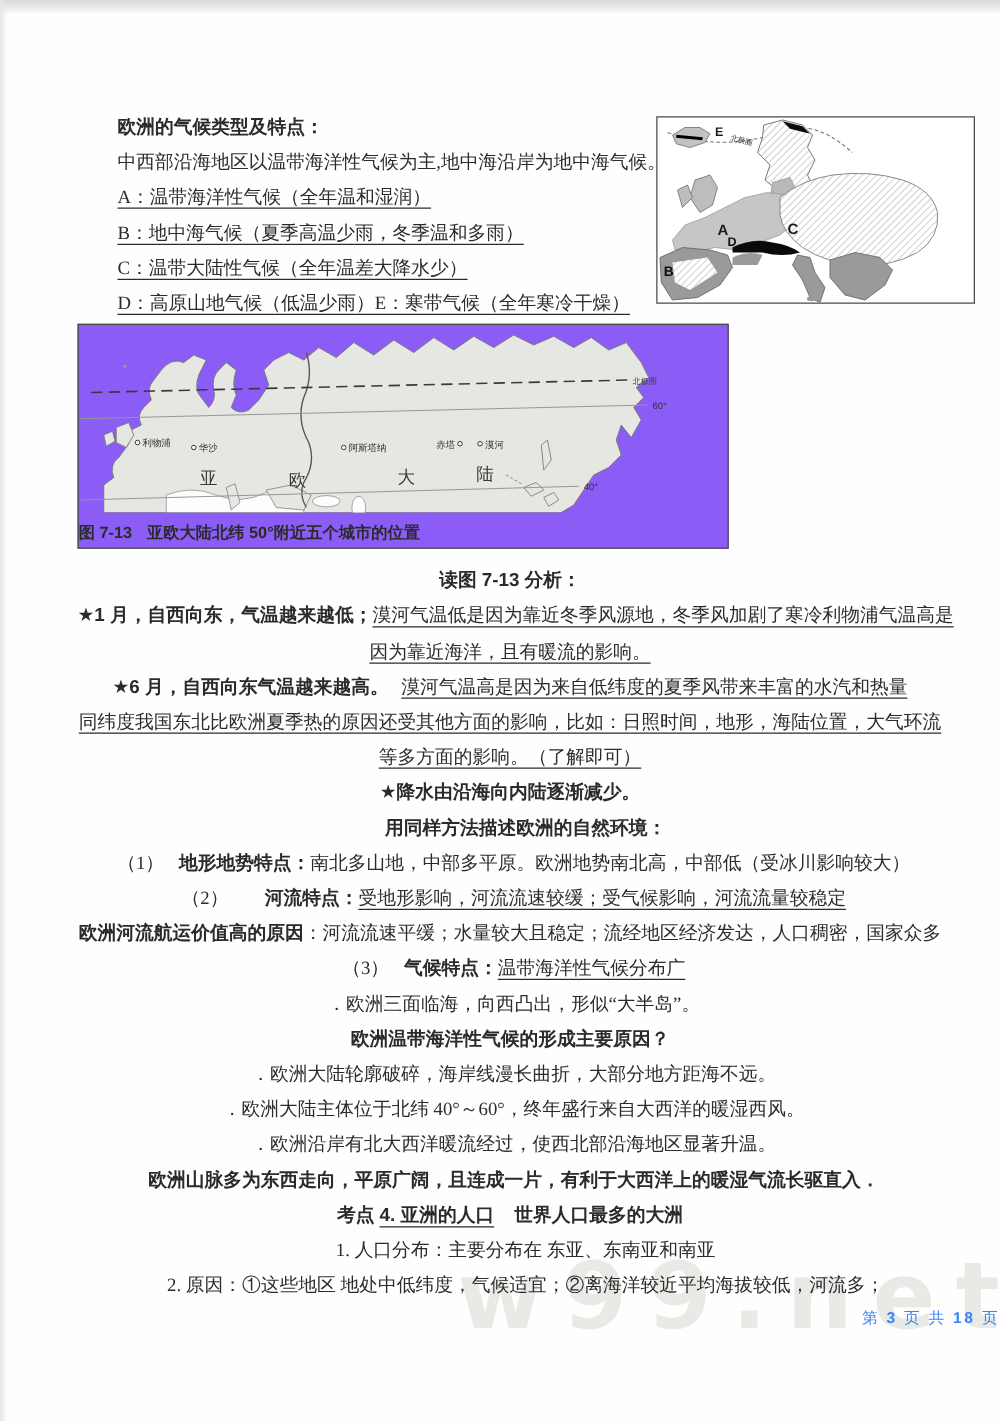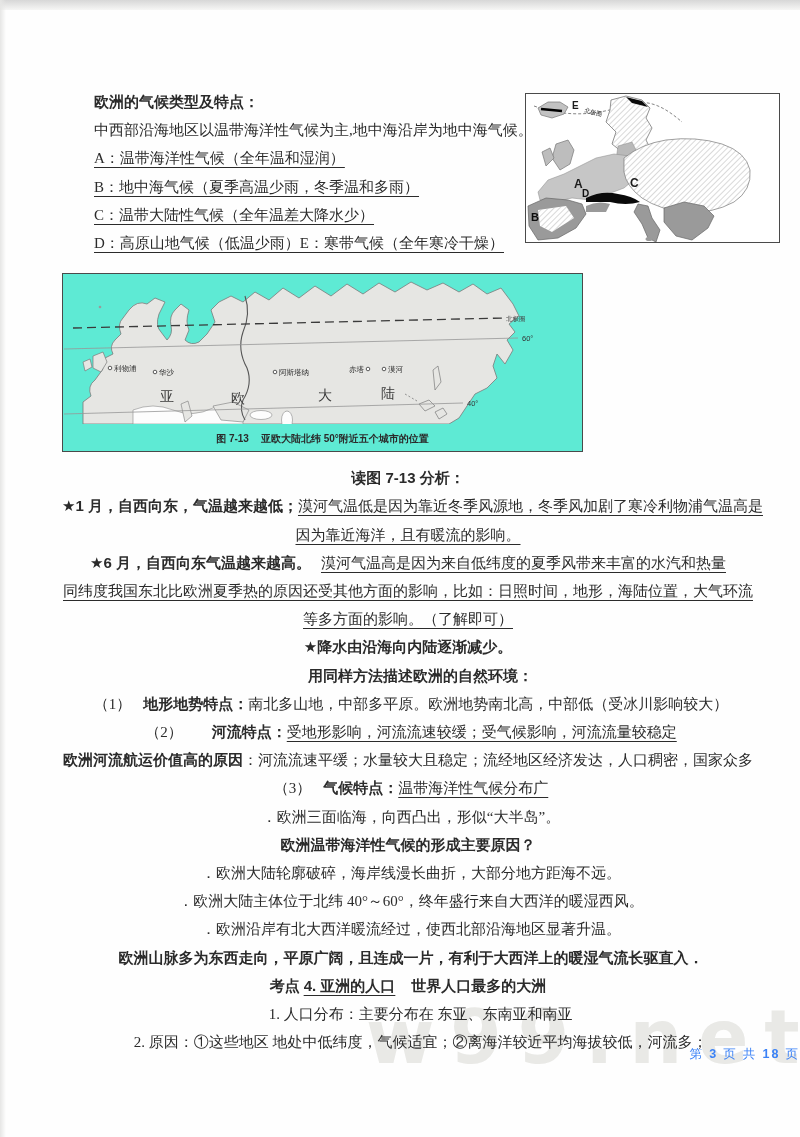--- a/index.html
+++ b/index.html
@@ -18,22 +18,22 @@
   .content { position:absolute; left:62px; top:88px; width:692px; z-index:2; }
   .line { line-height:28.2px; font-size:15px; white-space:nowrap; }
   .b { font-weight:bold; font-family:"Liberation Sans","DejaVu Sans",sans-serif; }
   .u { text-decoration:underline; text-underline-offset:4px; text-decoration-thickness:1px; }
   .top-flex { display:flex; align-items:flex-start;margin-left:32px; }
   .top-left { width:424px; }
   .map-box {
     width:253px; height:148px; border:1px solid #4a4a4a;
     margin-left:7px; margin-top:5px; background:#fff; flex:none;
   }
-  .fig-box { width:519px; border:1px solid #4a4a4a; margin-top:16px; background:#5eead4; }
-  .fig-caption { text-align:center; font-size:10px; line-height:21px; padding-bottom:2px; }
+  .fig-box { width:519px; border:1px solid #4a4a4a; margin-top:2px; background:#8b5cf6; }
+  .fig-caption { font-size:13px; line-height:21px; padding-bottom:2px; }
   .fig-caption .sep { display:inline-block; width:12px; }
   .body-block { margin-top:12px;text-align:center; }
   .line .gap { display:inline-block; width:10px; }
   .indent-sm { padding-left:6px; }
   .indent-md { padding-left:25px; }
   .footer {
     position:absolute; top:1046px; left:0; width:100%;
     text-align:right; font-size:12.5px; color:#3b82f6; z-index:2; letter-spacing:2px;
   }
   .footer .num { font-weight:bold; font-family:"Liberation Sans",sans-serif; }

